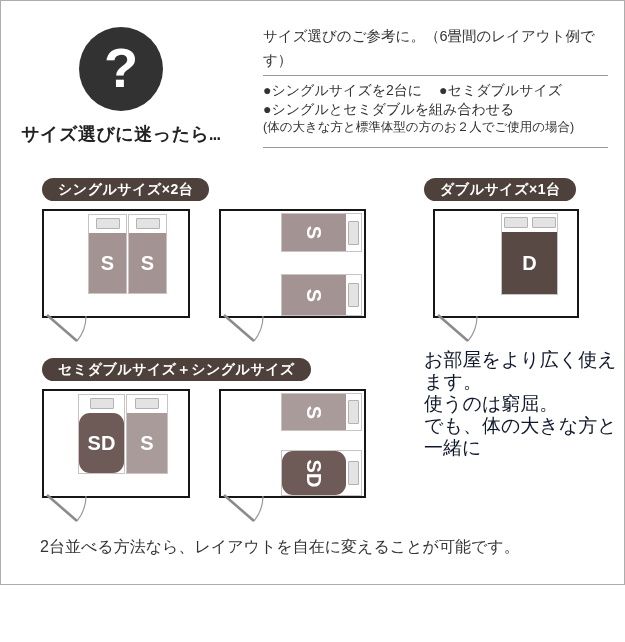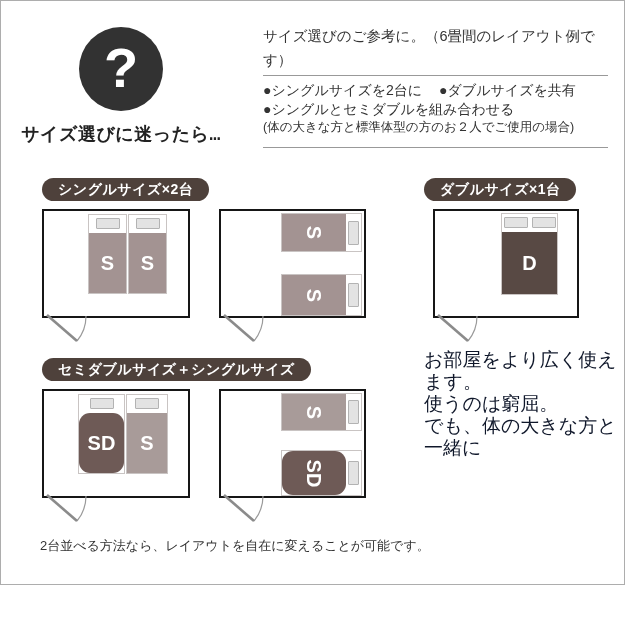--- a/index.html
+++ b/index.html
@@ -56,40 +56,40 @@
   .bed-h .letter{transform:rotate(90deg);}
   .fill-s{background:#a39392;}
   .fill-s-light{background:#a89b99;}
   .fill-sd{background:#6e5a56;border-radius:11px;}
   .fill-d{background:#584944;}
   .letter-d{font-size:24px;}
   .letter-sd{font-size:18px;}
 
   
   .double-note{position:absolute;left:424px;top:349px;width:198px;font-size:19px;line-height:22px;color:#0f172a;}
-  .bottom-note{position:absolute;left:40px;top:537px;width:560px;font-size:13px;color:#333;}
+  .bottom-note{position:absolute;left:40px;top:537px;width:560px;font-size:16px;color:#333;}
 </style>
 </head>
 <body>
 
 <div class="frame"></div>
 
 <div class="q-circle">
   <span class="q-mark">?</span>
 </div>
 <div class="q-caption">サイズ選びに迷ったら…</div>
 
 <div class="intro">
   <div>サイズ選びのご参考に。（6畳間のレイアウト例です）</div>
 </div>
 <div class="hr hr1"></div>
 <div class="bullets">
   <div class="row1">
     <span>●シングルサイズを2台に</span>
-    <span>●ダブルサイズを共有</span>
+    <span>●セミダブルサイズ</span>
   </div>
   <div>●シングルとセミダブルを組み合わせる</div>
   <div class="note">(体の大きな方と標準体型の方のお２人でご使用の場合)</div>
 </div>
 <div class="hr hr2"></div>
 
 <div class="badge b1">シングルサイズ×2台</div>
 <div class="badge b2">ダブルサイズ×1台</div>
 <div class="badge b3">セミダブルサイズ＋シングルサイズ</div>
 

